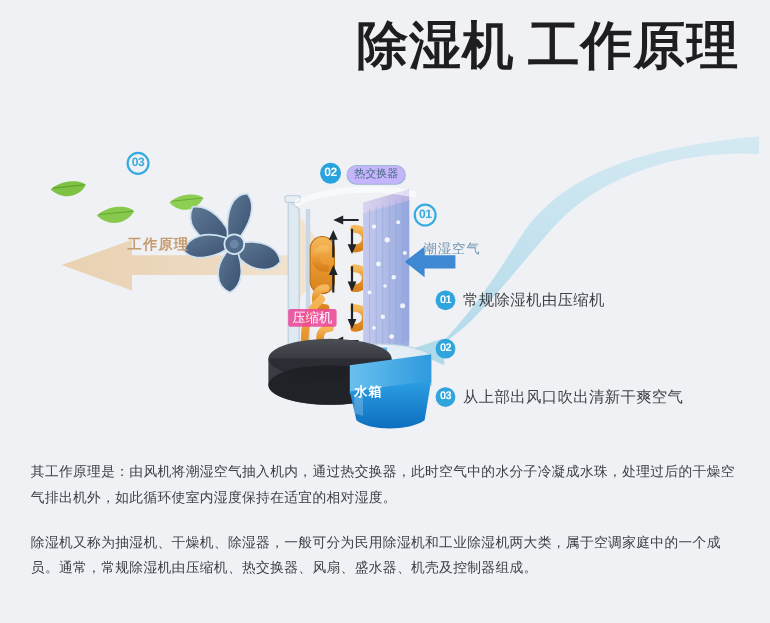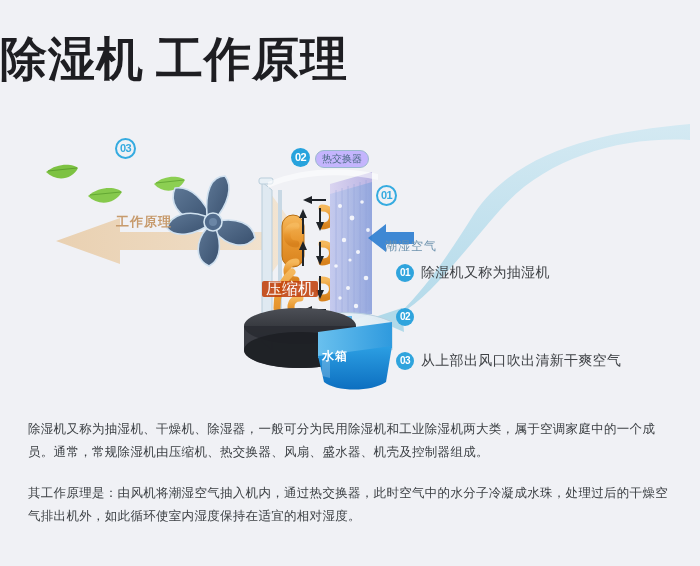--- a/index.html
+++ b/index.html
@@ -19,24 +19,24 @@
   #page {
     position: relative;
     width: 700px;
     height: 566px;
     background: #f0f1f5;
   }
 
   
   .title-wrap {
     position: absolute;
-    top: 30px;
+    top: 12px;
     left: 0;
     width: 672px;
-    text-align: left;
+    text-align: right;
   }
   .title {
     display: inline-block;
     font-size: 47px;
     line-height: 58px;
     font-weight: bold;
     color: #1e1e22;
     letter-spacing: 1px;
     white-space: nowrap;
   }
@@ -86,23 +86,23 @@
     background: #c4b5fd;
     color: #4a6a84;
     font-size: 10px;
     padding: 1px 6px 2px 6px;
     white-space: nowrap;
     line-height: 13px;
   }
 
   .chip-dark {
     position: absolute;
-    background: #c2410c;
+    background: #ec4899;
     color: #ffffff;
-    font-size: 16px;
+    font-size: 12px;
     line-height: 14px;
     padding: 1px 4px;
     border-radius: 2px;
     white-space: nowrap;
     opacity: 0.88;
   }
 
   .tank-label {
     position: absolute;
     color: #ffffff;
@@ -120,21 +120,20 @@
     white-space: nowrap;
     letter-spacing: 1px;
   }
 
   .humid-label {
     position: absolute;
     color: #6e93ae;
     font-size: 12px;
     white-space: nowrap;
     letter-spacing: 1px;
-    margin-top: 20px;
   }
 
   
   .steps {
     position: absolute;
     left: 396px;
     top: 255px;
     width: 290px;
   }
   .step {
@@ -364,29 +363,29 @@
     <div class="humid-label" style="left:385px; top:108px;">潮湿空气</div>
 
     <div class="chip-dark" style="left:262px; top:171px;">压缩机</div>
 
     <div class="tank-label" style="left:322px; top:238px;font-family:Liberation Mono, monospace;">水箱</div>
   </div>
 
   <div class="steps">
     <div class="step">
       <div class="step-num">01</div>
-      <div class="step-text">除湿机又称为抽湿机</div>
+      <div class="step-text">常规除湿机由压缩机</div>
     </div>
     <div class="step">
       <div class="step-num">02</div>
     </div>
     <div class="step">
       <div class="step-num">03</div>
       <div class="step-text">从上部出风口吹出清新干爽空气</div>
     </div>
   </div>
 
   <div class="body-copy">
+    <p class="para">其工作原理是：由风机将潮湿空气抽入机内，通过热交换器，此时空气中的水分子冷凝成水珠，处理过后的干燥空气排出机外，如此循环使室内湿度保持在适宜的相对湿度。</p>
     <p class="para">除湿机又称为抽湿机、干燥机、除湿器，一般可分为民用除湿机和工业除湿机两大类，属于空调家庭中的一个成员。通常，常规除湿机由压缩机、热交换器、风扇、盛水器、机壳及控制器组成。</p>
-    <p class="para">其工作原理是：由风机将潮湿空气抽入机内，通过热交换器，此时空气中的水分子冷凝成水珠，处理过后的干燥空气排出机外，如此循环使室内湿度保持在适宜的相对湿度。</p>
   </div>
 
 </div>
 
 </body></html>

